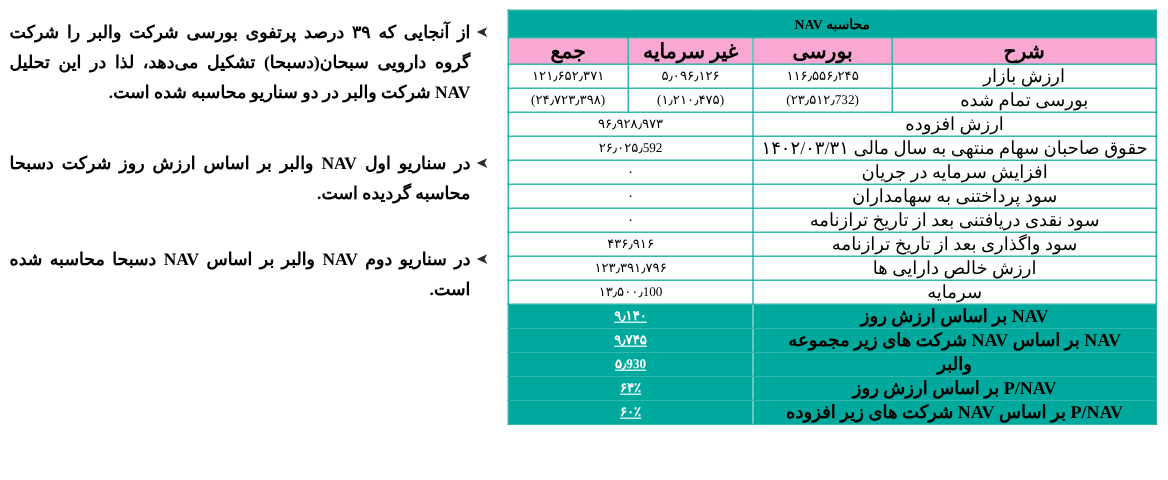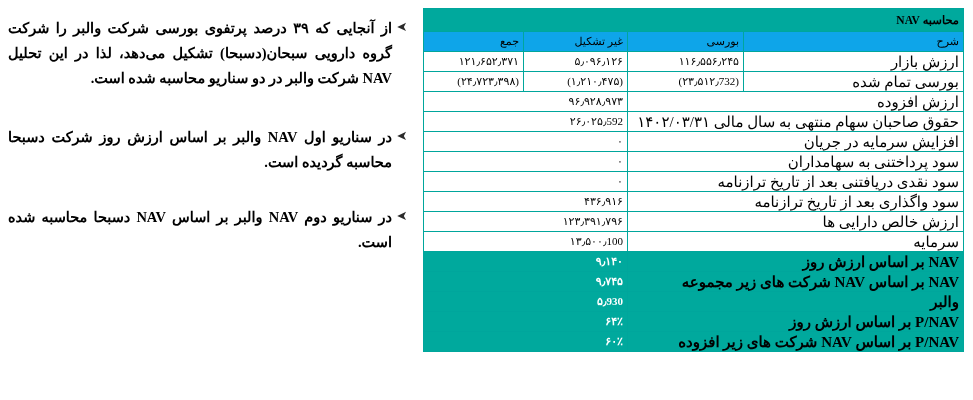--- a/index.html
+++ b/index.html
@@ -68,37 +68,37 @@
     border-collapse: collapse;
     width: 540px;
     table-layout: fixed;
     font-family: "Liberation Serif", serif;
     font-size: 11px;
   }
   table.nav-table td {
     border: 1px solid #00a69c;
     height: 19px;
     padding: 0 4px;
-    text-align: right;
+    text-align: center;
     vertical-align: middle;
     color: #000000;
     white-space: nowrap;
     overflow: hidden;
   }
   .title-cell {
     background: #00a99d;
     color: #ffffff;
     font-weight: bold;
     font-size: 11.5px;
     height: 22px !important;
   }
   .hdr-cell {
-    background: #0ea5e9;
-    font-weight: normal;
-    font-size: 11px;
+    background: #f9a8d4;
+    font-weight: bold;
+    font-size: 17px;
   }
   .desc-cell {
     text-align: center;
     font-size: 15px;
   }
   .num-cell {
     text-align: center;
     font-size: 11px;
   }
   .neg {
@@ -106,20 +106,21 @@
   }
   .green-row td {
     background: #00a99d;
     color: #ffffff;
     font-weight: bold;
   }
   .green-row td.num-cell {
     color: #ffffff;
   }
   .underline-val {
+    text-decoration: underline;
   }
   
 </style>
 </head>
 <body>
 
 <div class="page">
 
   <div class="bullets">
     <div class="bullet-row">
@@ -144,21 +145,21 @@
         <col style="width:104px">
         <col style="width:100px">
       </colgroup>
       <tbody>
         <tr>
           <td class="title-cell" colspan="4">محاسبه NAV</td>
         </tr>
         <tr>
           <td class="hdr-cell">شرح</td>
           <td class="hdr-cell">بورسی</td>
-          <td class="hdr-cell">غیر تشکیل</td>
+          <td class="hdr-cell">غیر سرمایه</td>
           <td class="hdr-cell">جمع</td>
         </tr>
 
         <tr>
           <td class="desc-cell">ارزش بازار</td>
           <td class="num-cell">۱۱۶٫۵۵۶٫۲۴۵</td>
           <td class="num-cell">۵٫۰۹۶٫۱۲۶</td>
           <td class="num-cell">۱۲۱٫۶۵۲٫۳۷۱</td>
         </tr>
         <tr>

